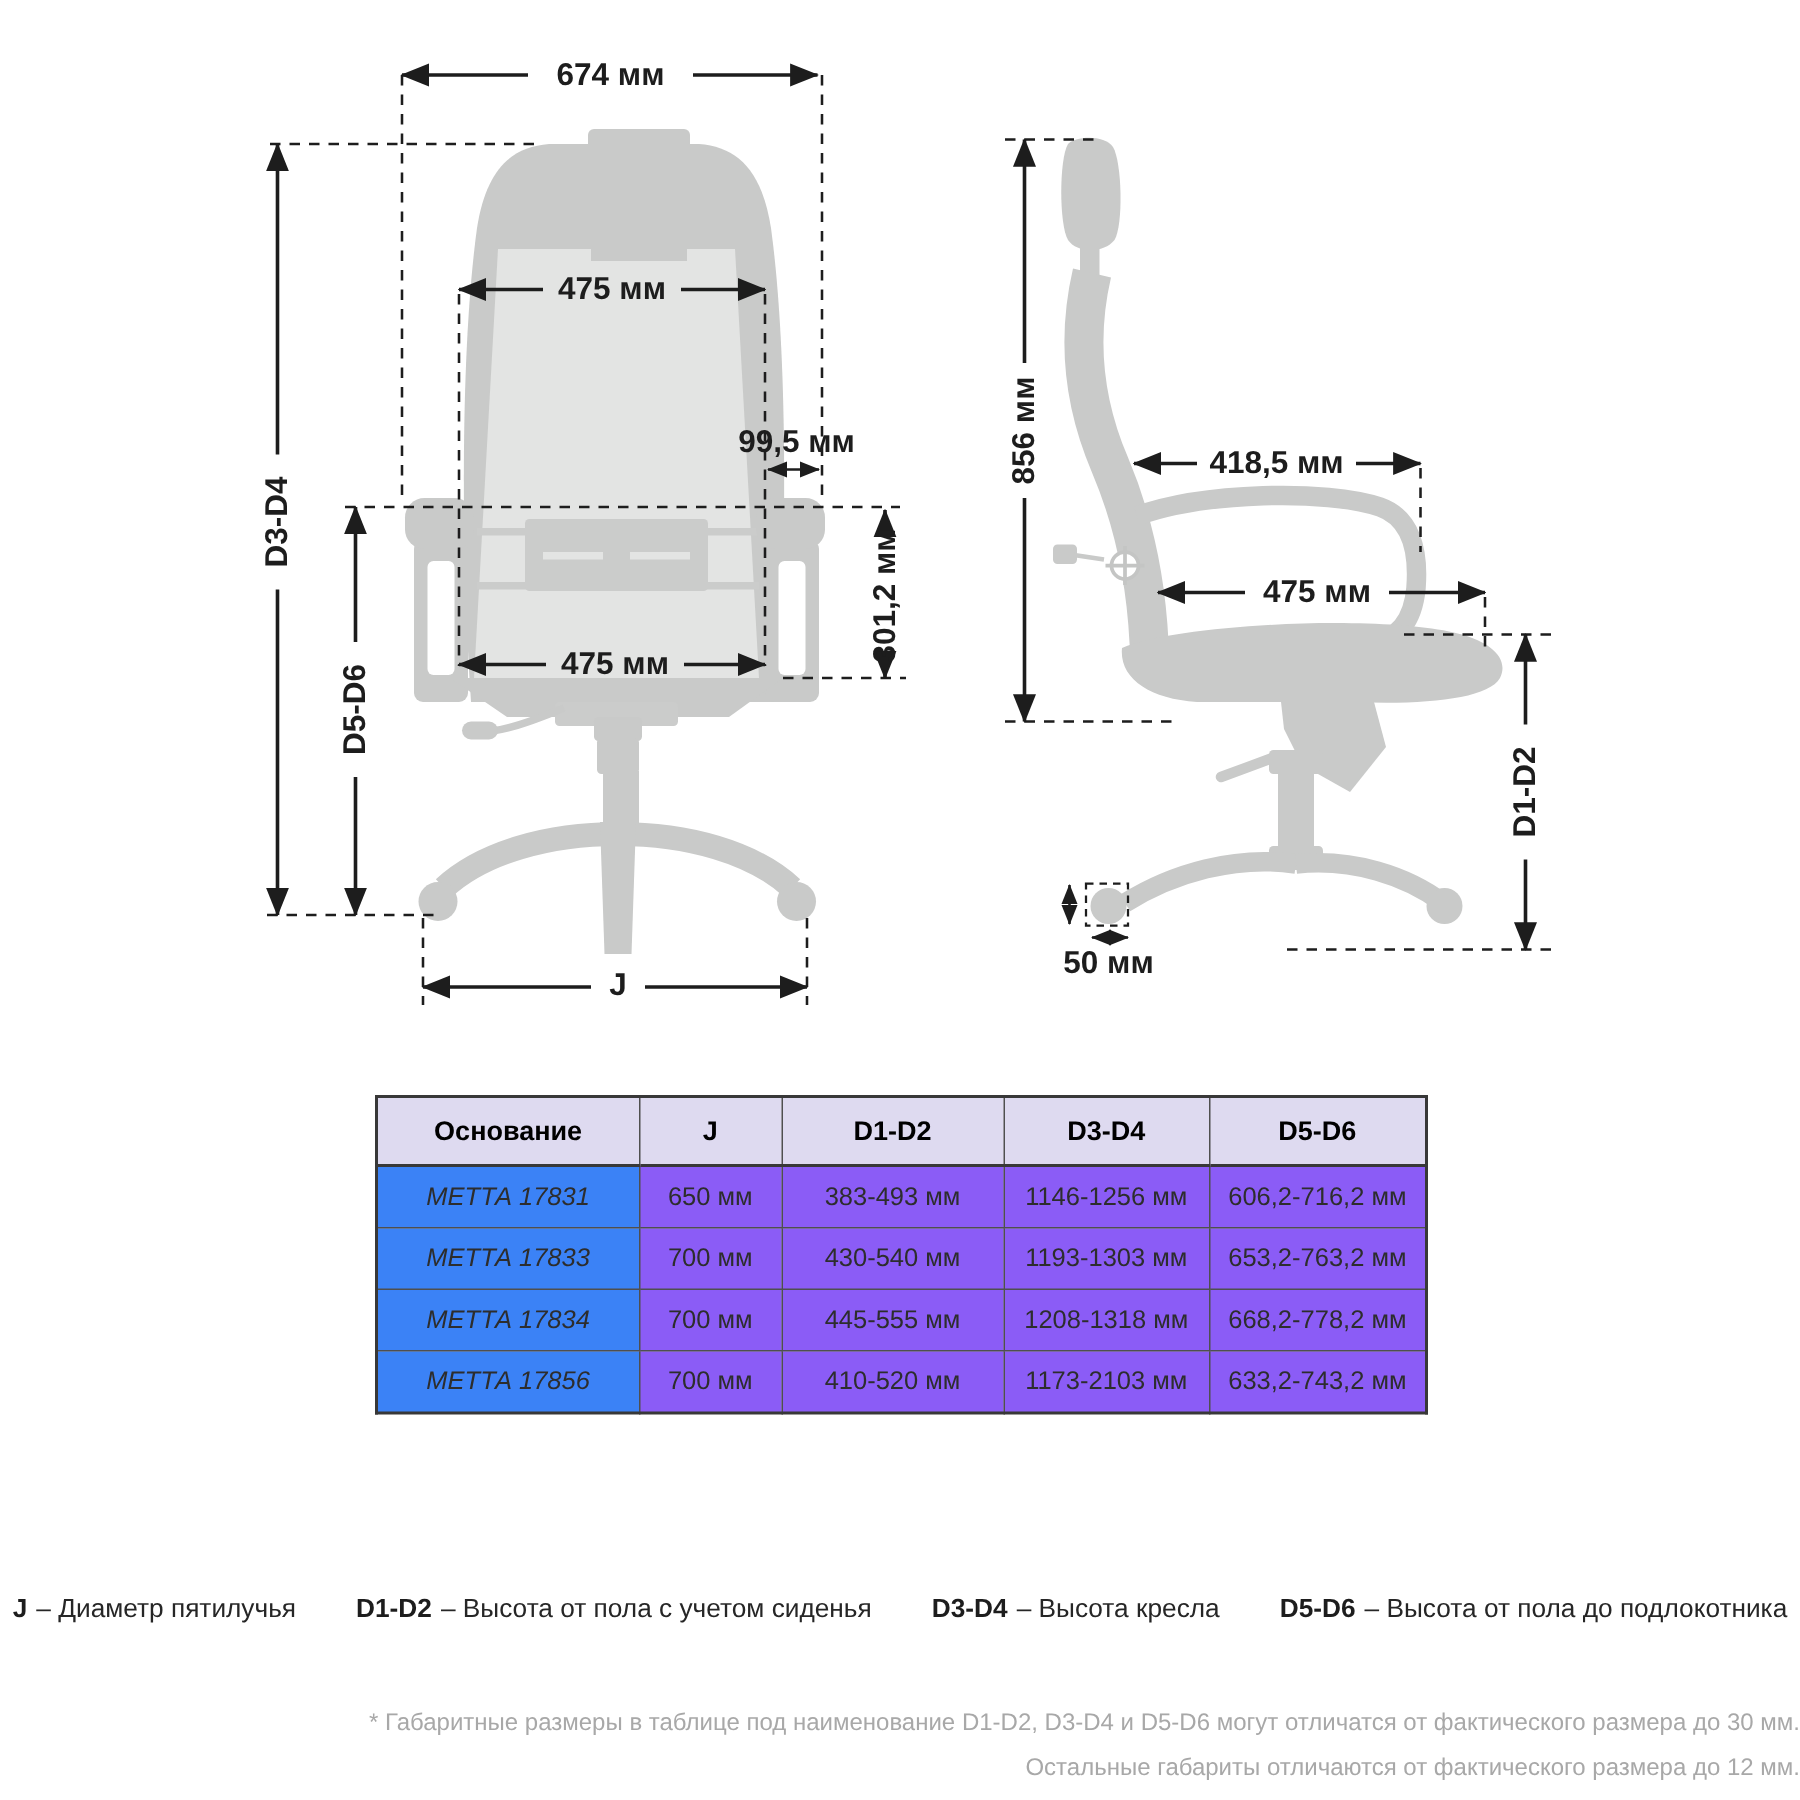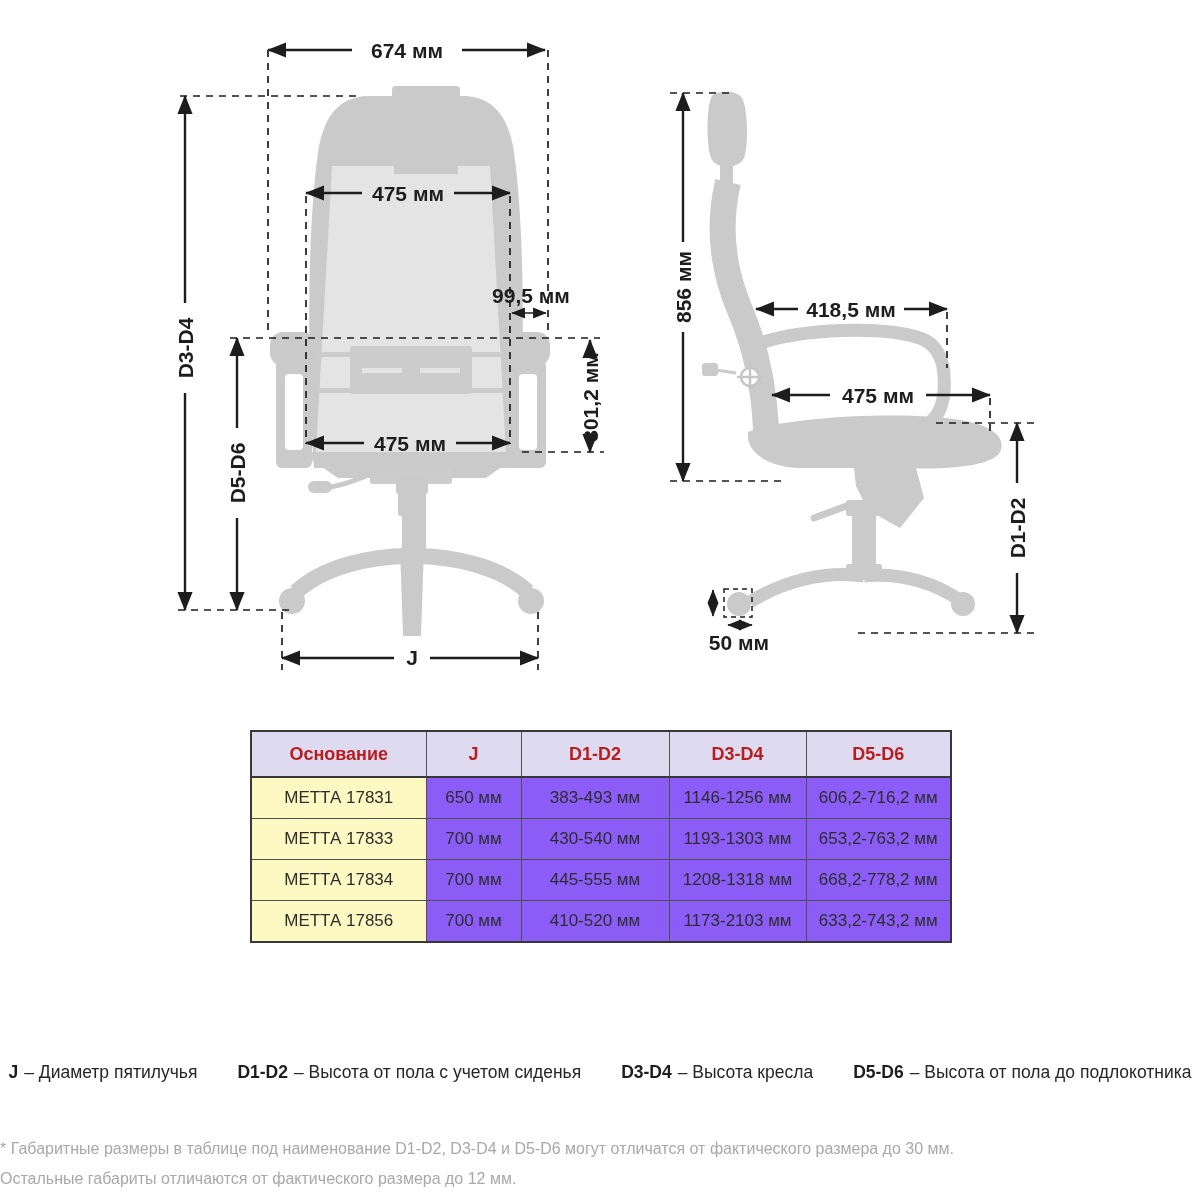--- a/index.html
+++ b/index.html
@@ -20,40 +20,40 @@
   .dls{stroke:#1d1d1d;stroke-width:1.7;fill:none;}
   .dd{stroke:#1d1d1d;stroke-width:1.7;fill:none;stroke-dasharray:7 6;}
   .dim{font-family:"Liberation Sans",sans-serif;font-weight:bold;font-size:21px;fill:#1d1d1d;text-anchor:middle;dominant-baseline:central;}
   
   table.spec{
     position:absolute;left:250px;top:730px;width:700px;
     border-collapse:collapse;table-layout:fixed;
     border:2px solid #383838;
   }
   table.spec th{
-    background:#dedaf0;height:42px;font-size:18px;font-weight:bold;color:#b91c1c;
+    background:#dedaf0;height:42px;font-size:18px;font-weight:bold;color:#000000;
     border:1px solid #4f4f4f;border-bottom:2px solid #383838;text-align:center;
   }
   table.spec td{
     background:#8b5cf6;height:38px;font-size:17px;color:#2d2d2d;
     border:1px solid #4f4f4f;text-align:center;
   }
-  table.spec td.model{background:#fef9c3;}
+  table.spec td.model{background:#3b82f6;font-style:italic;}
   
   .legend{
     position:absolute;left:0;top:1062px;width:1200px;
     display:flex;justify-content:center;gap:40px;
     font-size:17.5px;color:#262626;white-space:nowrap;
   }
   .legend .item{display:flex;gap:6px;}
   .legend .lk{font-weight:bold;color:#1d1d1d;}
   
   .footnote{
     position:absolute;left:0;top:1134px;width:1200px;
-    text-align:left;color:#a8a8a8;font-size:16px;line-height:30px;
+    text-align:right;color:#a8a8a8;font-size:16px;line-height:30px;
   }
 </style>
 </head>
 <body>
 
 <div class="page">
 
   <svg class="diagram" width="1200" height="700" viewBox="0 0 1200 700">
     <defs>
       <marker id="arw" viewBox="0 0 10 10" refX="9.5" refY="5" markerWidth="8" markerHeight="8" orient="auto-start-reverse">

